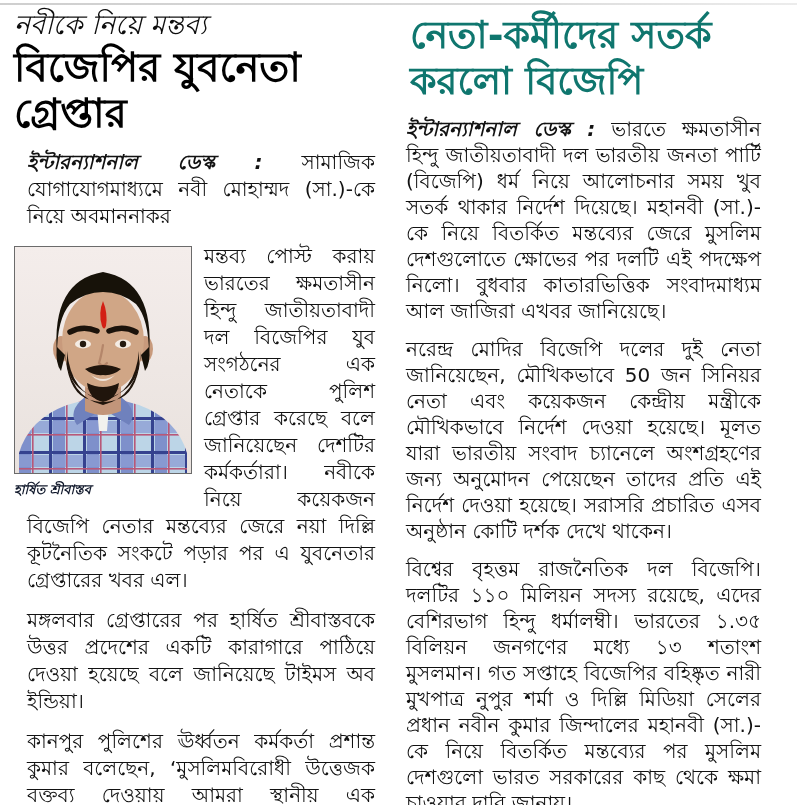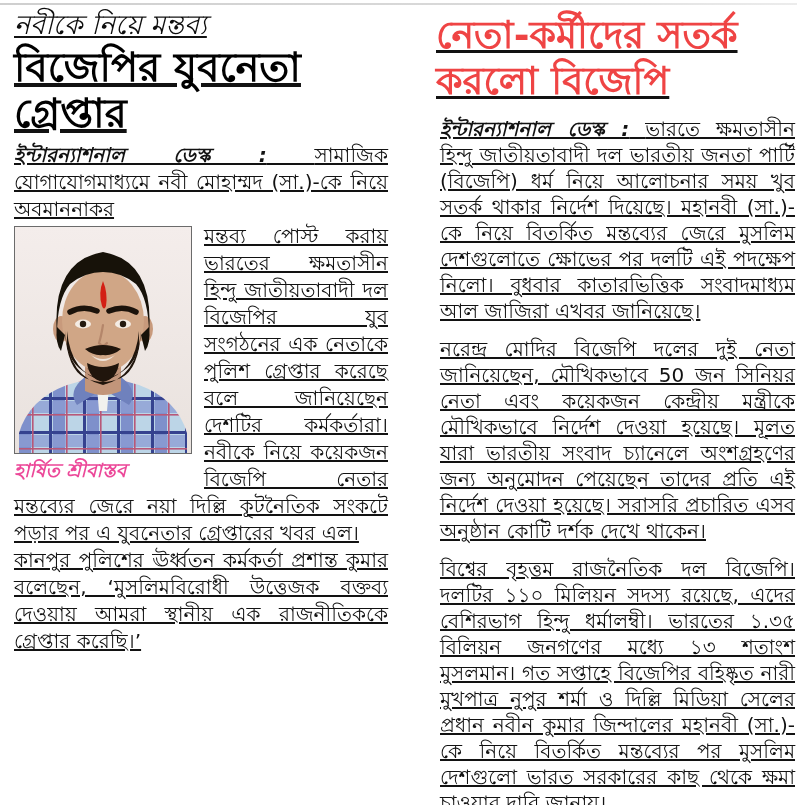--- a/index.html
+++ b/index.html
@@ -7,50 +7,50 @@
     width:797px;height:805px;overflow:hidden;position:relative;
     font-family:"DejaVu Sans","Liberation Sans",sans-serif;
     color:#121212;
   }
   .top-rule{
     position:absolute;top:3px;left:0;width:797px;height:2px;
     background:linear-gradient(90deg,#cfcfcf 0%,#d9d9d9 60%,#ececec 100%);
   }
   .page{
     position:absolute;top:8px;left:14px;width:775px;height:795px;
-    display:flex;gap:40px;text-decoration:underline;
+    display:flex;gap:6px;
   }
   .col-left{width:374px;flex:0 0 374px;}
   .col-right{width:379px;flex:0 0 379px;}
 
   
   .kicker{
     font-size:27px;line-height:34px;font-style:italic;font-weight:500;
     letter-spacing:0;margin:0 0 2px 0;color:#0d0d0d;
   }
   .headline-left{
     font-size:40px;line-height:46px;font-weight:700;margin:0 0 6px 0;color:#000;
   }
   .body-text{font-size:20px;line-height:27px;text-align:justify;}
-  .body-text p{margin:0;}
+  .body-text p{margin:13px;}
   .dateline{font-weight:700;font-style:italic;}
   .photo-fig{
     float:left;width:178px;margin:3px 12px 0 0;
   }
   .photo-frame{
     width:176px;height:226px;border:1px solid #6b6b6b;display:block;background:#f2ecea;
   }
   .photo-caption{
-    font-size:19px;line-height:24px;font-weight:700;font-style:italic;
-    margin-top:4px;color:#ec4899;text-align:left;
+    font-size:13px;line-height:24px;font-weight:700;font-style:italic;
+    margin-top:4px;color:#0f172a;text-align:left;
   }
 
   
   .headline-right{
-    font-size:38px;line-height:46px;font-weight:700;margin:4px 0 10px 8px;color:#ef4444;
+    font-size:38px;line-height:46px;font-weight:700;margin:4px 0 10px 16px;color:#0f766e;
   }
   .body-text-r{font-size:20px;line-height:26px;text-align:justify;}
   .body-text-r p{margin:12px;}
 </style>
 </head>
 <body>
 
 <div class="top-rule"></div>
 
 <div class="page">
@@ -119,20 +119,21 @@
           <path d="M70,122 Q88,114 106,122 Q98,129 88,128 Q78,129 70,122 Z" fill="#20150c"></path>
 
           <path d="M76,128 Q88,136 100,128 Q94,134 88,134 Q82,134 76,128 Z" fill="#efe4da"></path>
 
           <path d="M72,136 Q88,144 104,136 Q102,152 88,155 Q74,152 72,136 Z" fill="#20150c"></path>
         </svg>
         <figcaption class="photo-caption">হার্ষিত শ্রীবাস্তব</figcaption>
       </figure>
 
       <p>মন্তব্য পোস্ট করায় ভারতের ক্ষমতাসীন হিন্দু জাতীয়তাবাদী দল বিজেপির যুব সংগঠনের এক নেতাকে পুলিশ গ্রেপ্তার করেছে বলে জানিয়েছেন দেশটির কর্মকর্তারা। নবীকে নিয়ে কয়েকজন বিজেপি নেতার মন্তব্যের জেরে নয়া দিল্লি কূটনৈতিক সংকটে পড়ার পর এ যুবনেতার গ্রেপ্তারের খবর এল।</p>
+      <p>মঙ্গলবার গ্রেপ্তারের পর হার্ষিত শ্রীবাস্তবকে উত্তর প্রদেশের একটি কারাগারে পাঠিয়ে দেওয়া হয়েছে বলে জানিয়েছে টাইমস অব ইন্ডিয়া।</p>
       <p>কানপুর পুলিশের ঊর্ধ্বতন কর্মকর্তা প্রশান্ত কুমার বলেছেন, ‘মুসলিমবিরোধী উত্তেজক বক্তব্য দেওয়ায় আমরা স্থানীয় এক রাজনীতিককে গ্রেপ্তার করেছি।’</p>
 
     </div>
   </section>
 
   <section class="col-right">
     <h1 class="headline-right">নেতা-কর্মীদের সতর্ক করলো বিজেপি</h1>
 
     <div class="body-text-r">
       <p><span class="dateline">ইন্টারন্যাশনাল ডেস্ক :</span> <span>ভারতে ক্ষমতাসীন হিন্দু জাতীয়তাবাদী দল ভারতীয় জনতা পার্টি (বিজেপি) ধর্ম নিয়ে আলোচনার সময় খুব সতর্ক থাকার নির্দেশ দিয়েছে। মহানবী (সা.)-কে নিয়ে বিতর্কিত মন্তব্যের জেরে মুসলিম দেশগুলোতে ক্ষোভের পর দলটি এই পদক্ষেপ নিলো। বুধবার কাতারভিত্তিক সংবাদমাধ্যম আল জাজিরা এখবর জানিয়েছে।</span></p>

